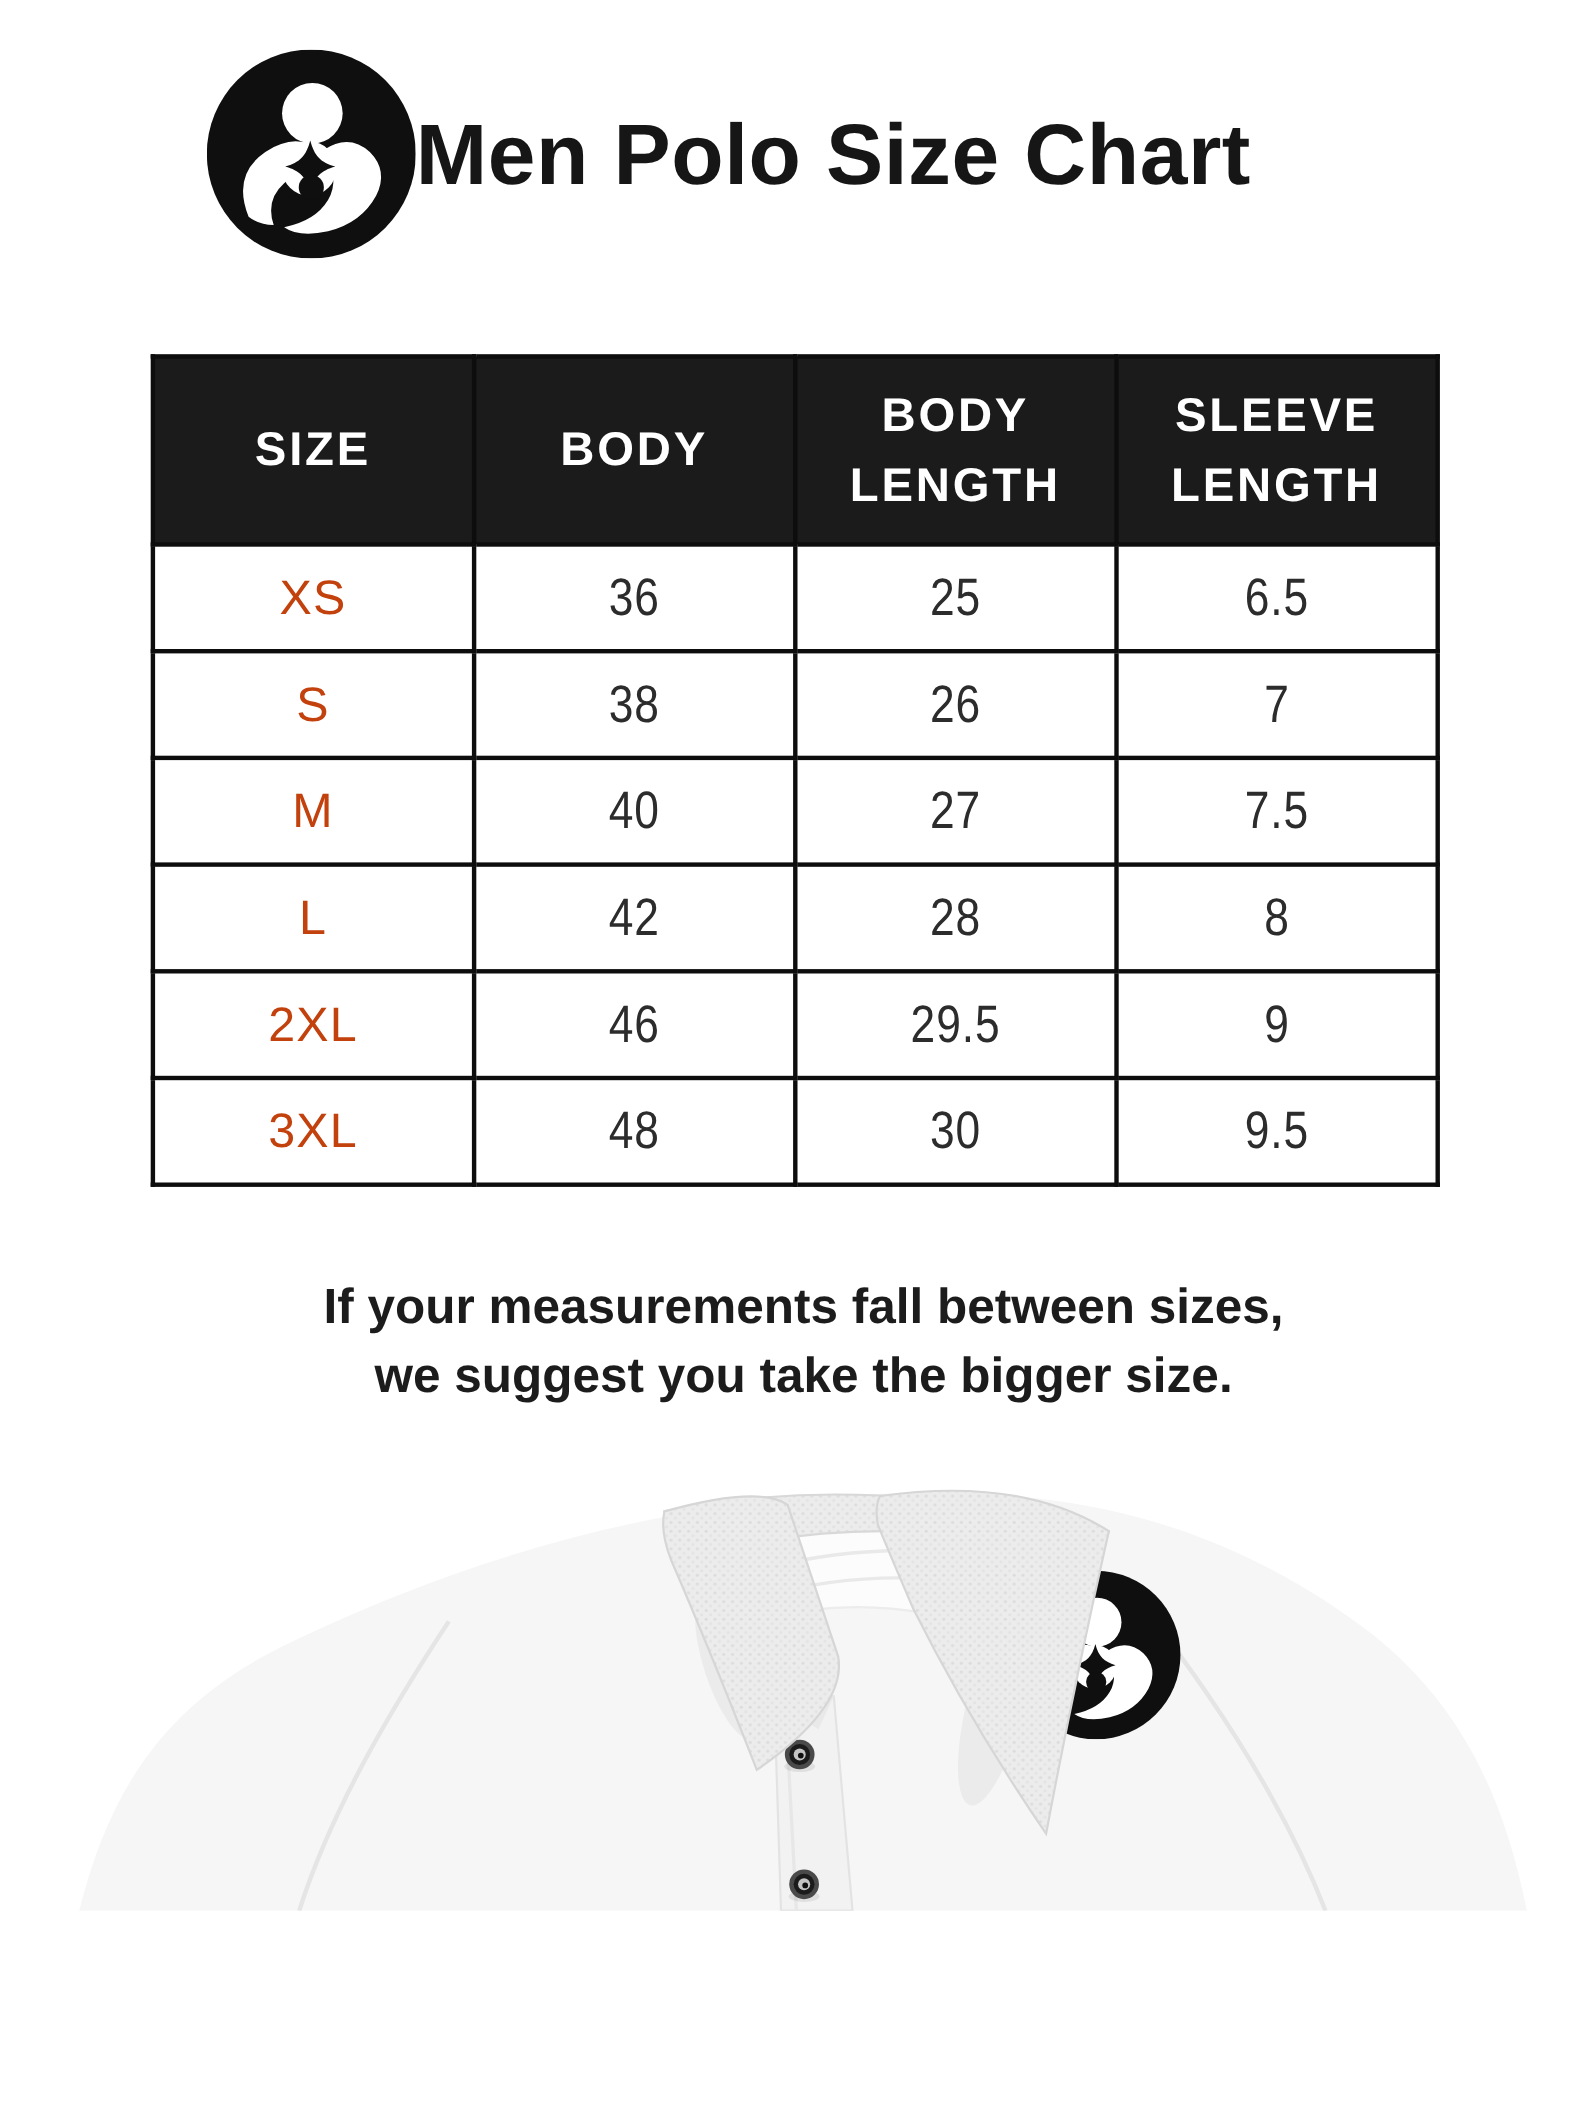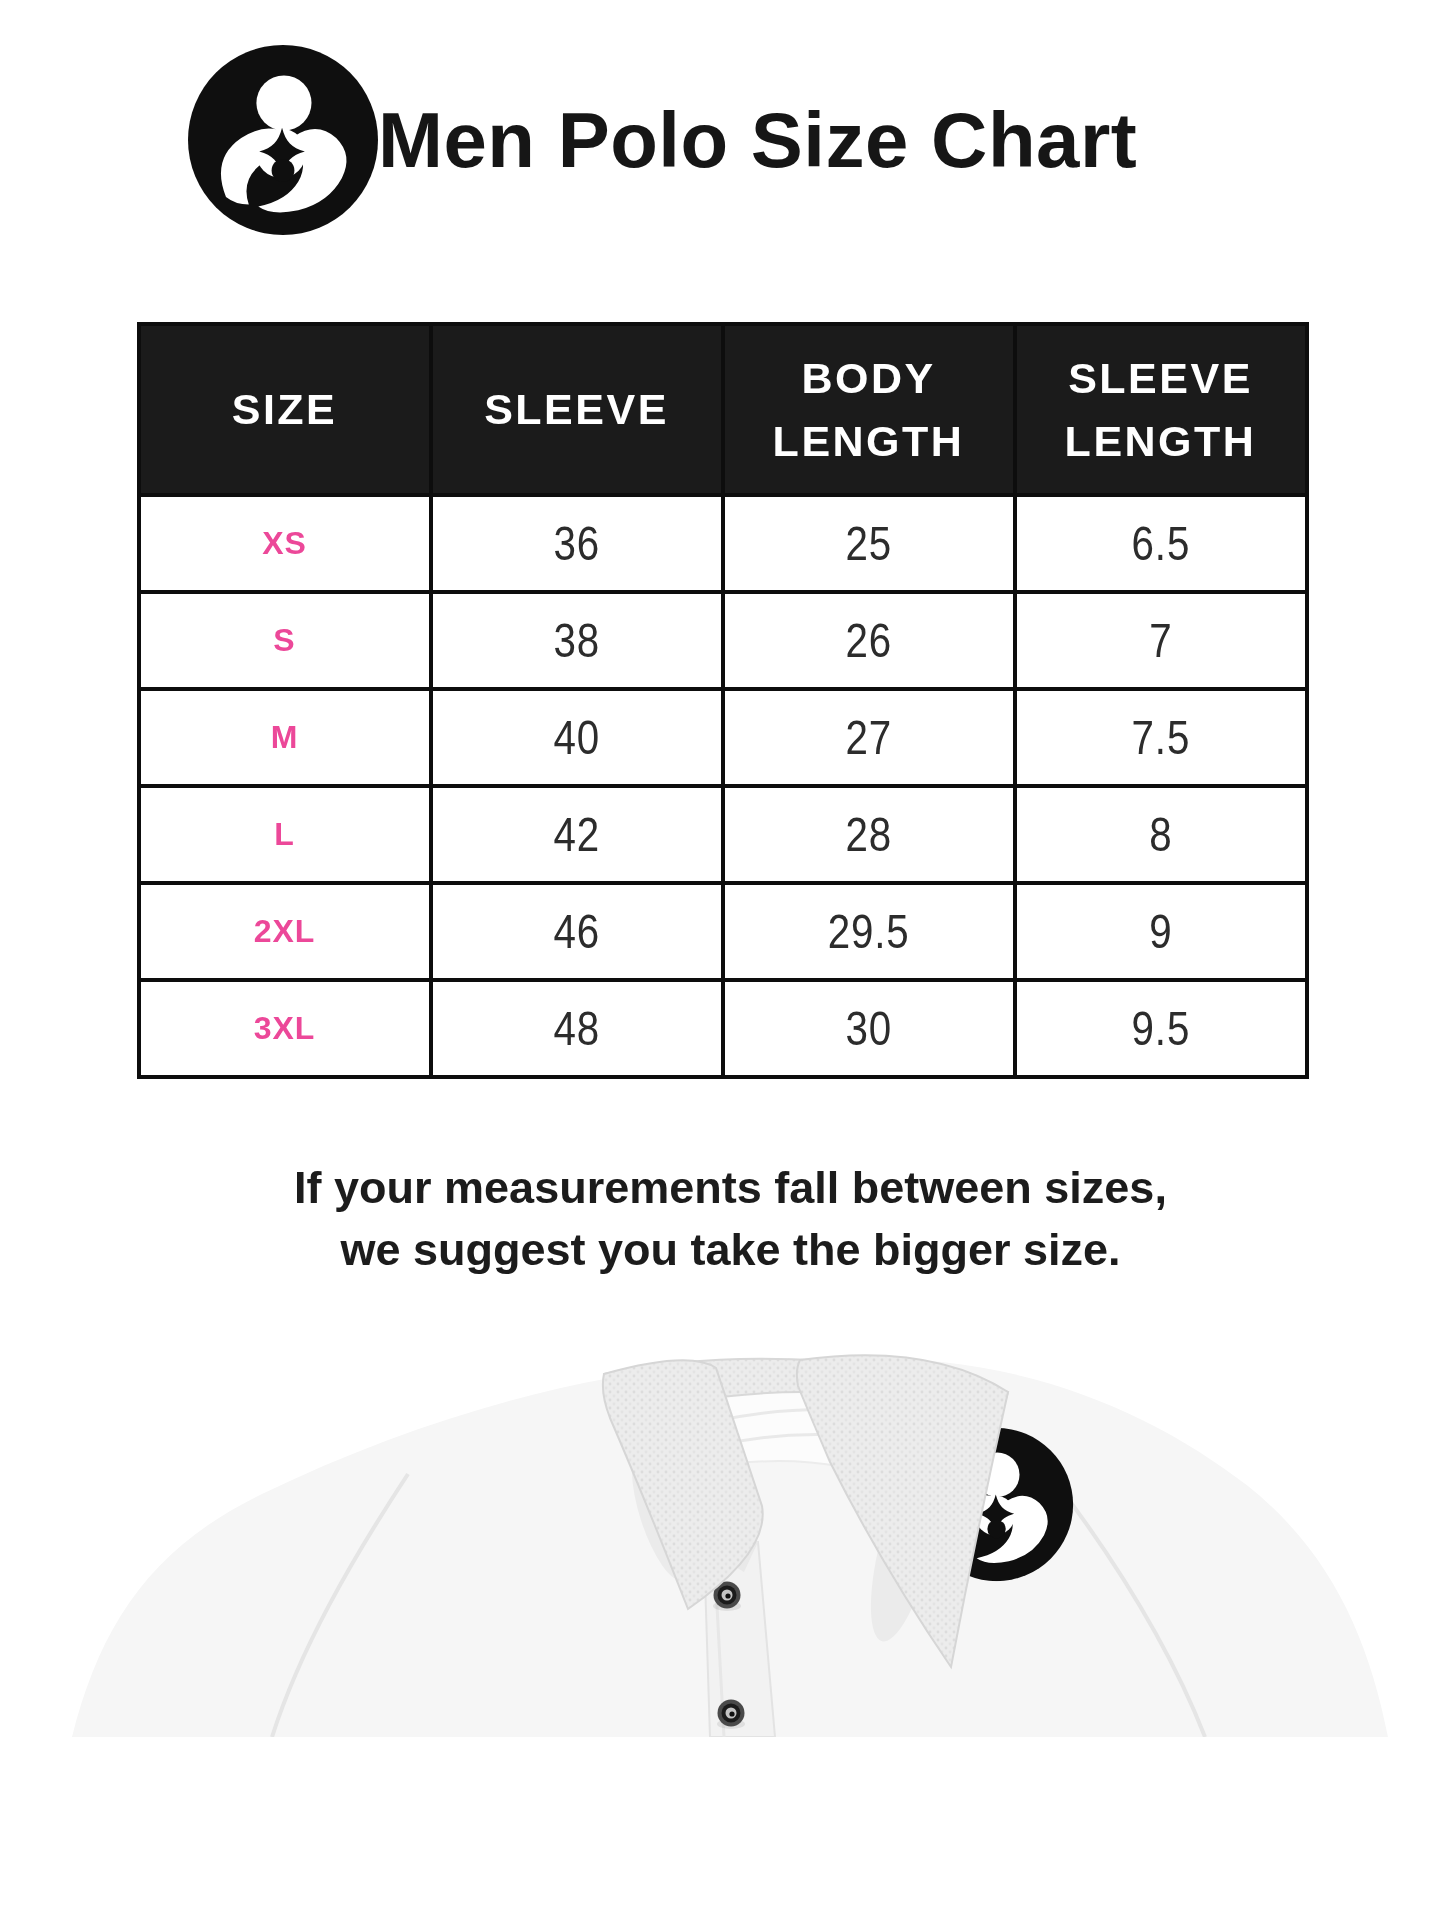--- a/index.html
+++ b/index.html
@@ -26,21 +26,21 @@
   .size-table th,.size-table td{
     border:4px solid #0d0d0d;text-align:center;vertical-align:middle;padding:0;
   }
   .size-table thead th{
     background:#1b1b1b;color:#ffffff;height:167px;
     font-size:43px;font-weight:700;letter-spacing:2.5px;
   }
   .th-text{display:inline-block;max-width:250px;line-height:1.45;}
   .size-table tbody td{height:93px;background:#ffffff;}
   .size-label{
-    font-weight:700;font-size:32px;color:#ec4899;letter-spacing:1px;
+    font-weight:400;font-size:44px;color:#c2410c;letter-spacing:1px;
   }
   .num{
     display:inline-block;font-weight:300;font-size:48px;color:#2c2c2c;
     transform:scaleX(.84);letter-spacing:1px;
   }
   
   .fit-note{
     margin-top:78px;text-align:center;
     font-size:45px;font-weight:700;color:#1c1c1c;line-height:62px;margin-left:16px;
   }
@@ -65,21 +65,21 @@
     </defs>
     <use href="#brandLogo"></use>
   </svg>
   <div class="page-title">Men Polo Size Chart</div>
 </div>
 
 <table class="size-table">
   <thead>
     <tr>
       <th><span class="th-text">SIZE</span></th>
-      <th><span class="th-text">SLEEVE</span></th>
+      <th><span class="th-text">BODY</span></th>
       <th><span class="th-text">BODY LENGTH</span></th>
       <th><span class="th-text">SLEEVE LENGTH</span></th>
     </tr>
   </thead>
   <tbody>
     <tr>
       <td><span class="size-label">XS</span></td>
       <td><span class="num">36</span></td>
       <td><span class="num">25</span></td>
       <td><span class="num">6.5</span></td>

